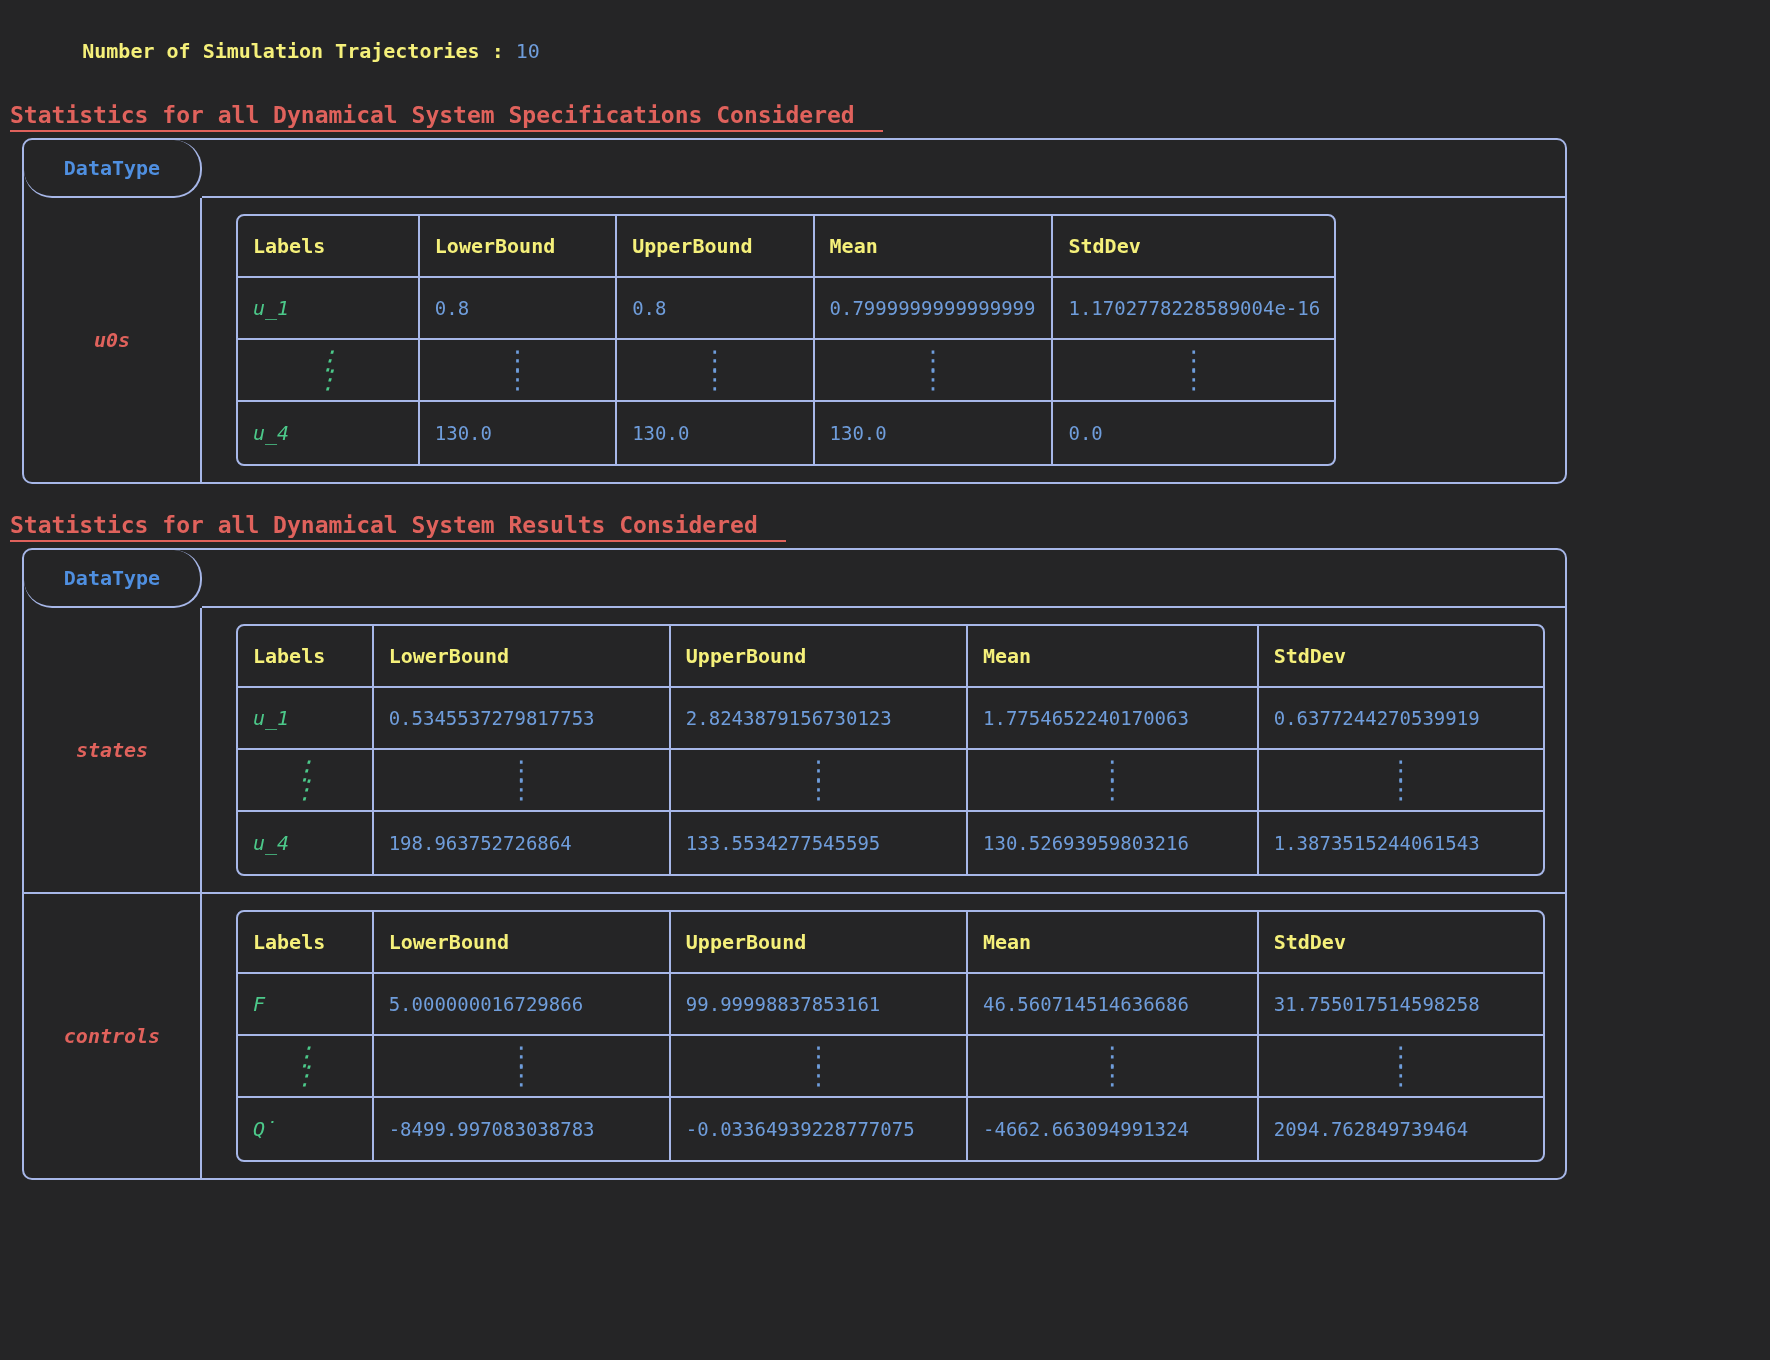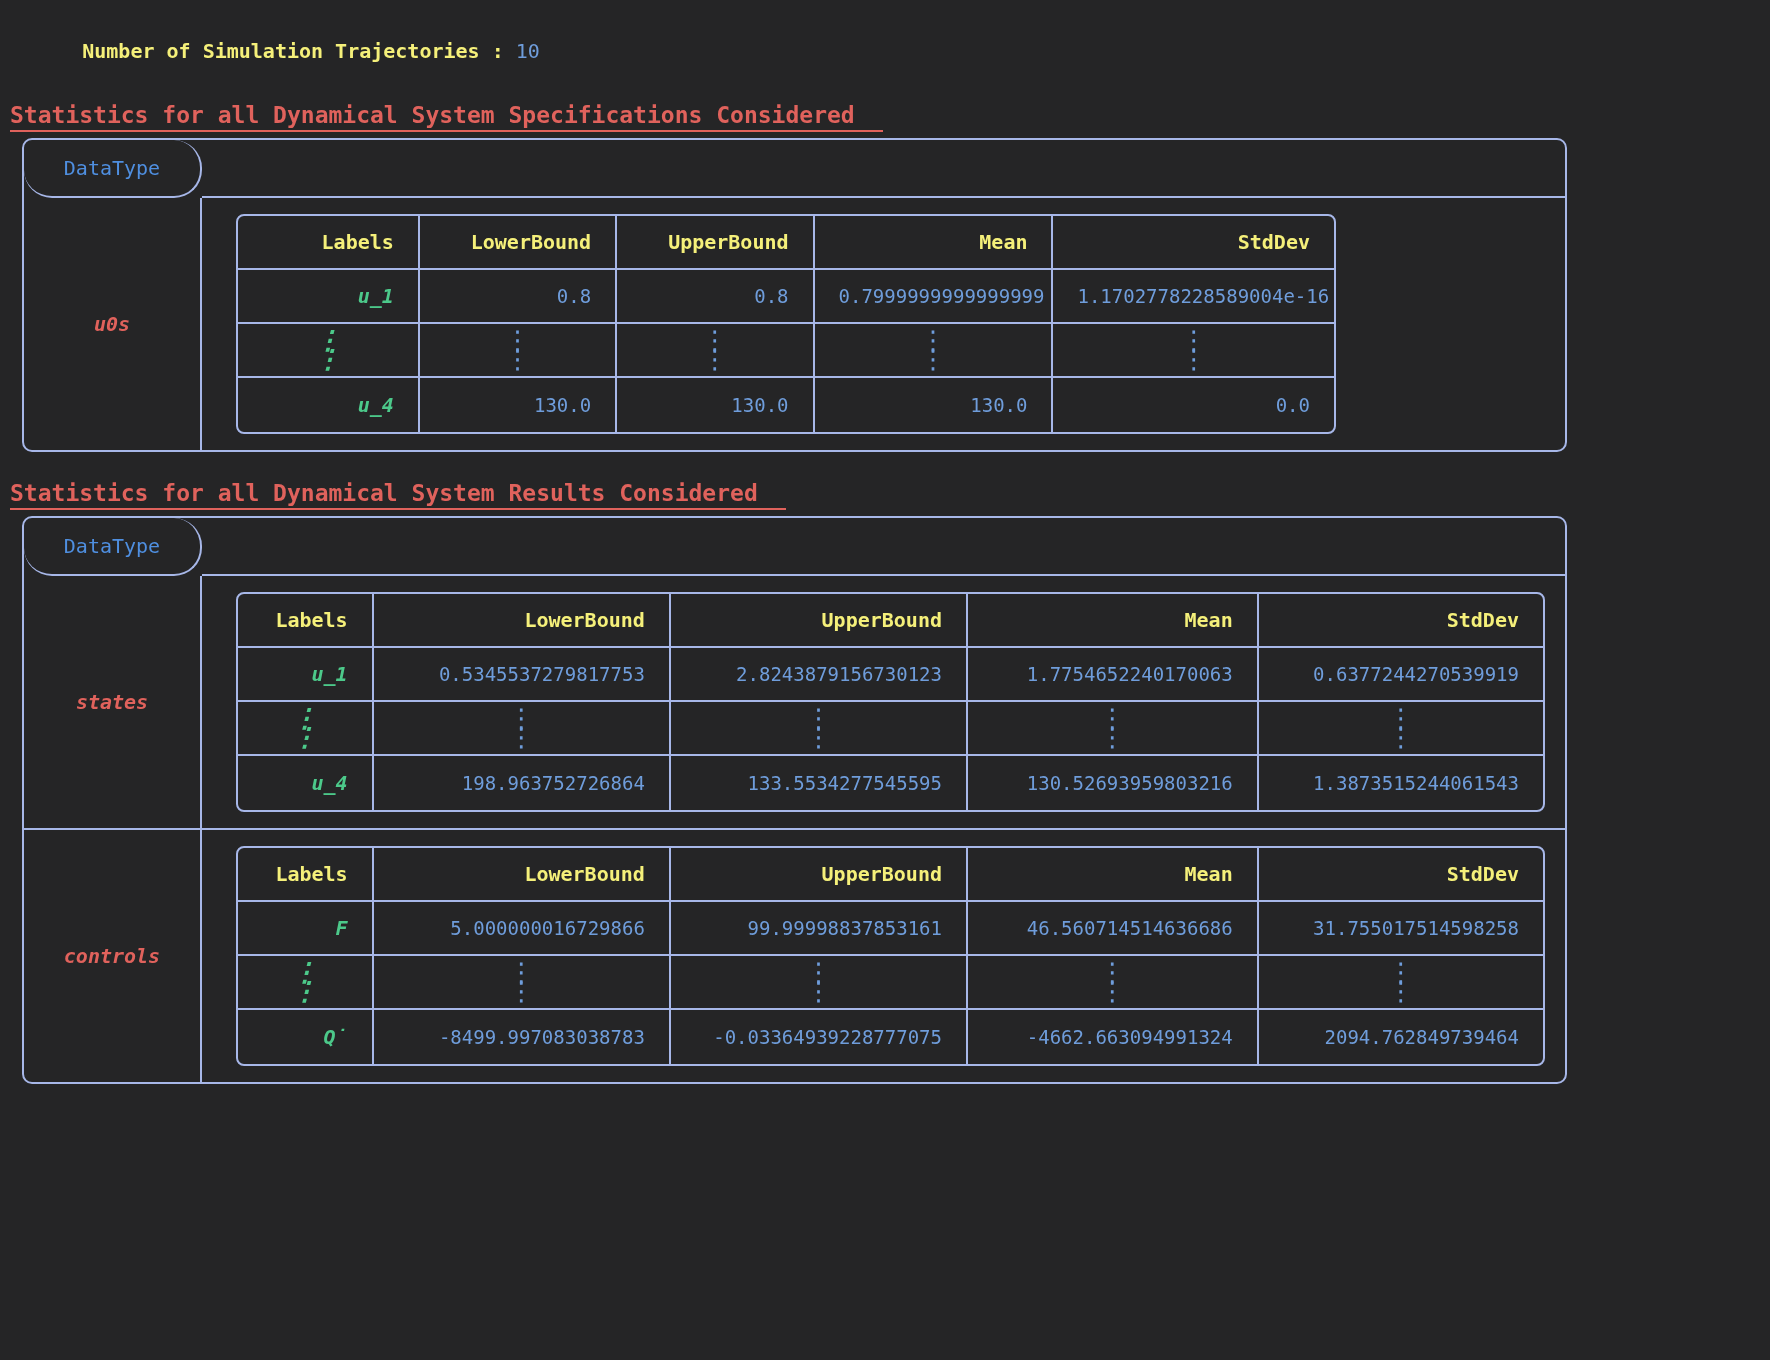--- a/index.html
+++ b/index.html
@@ -59,21 +59,21 @@
     border-collapse:separate;
     border-spacing:0;
     overflow:hidden;
   }
   .outer .hdr-row .cell{
     border-bottom:2px solid var(--border);
     height:58px;
   }
   .datatype-head{
     color:var(--blue-head);
-    font-weight:normal;
+    font-weight:bold;
     text-align:center;
     font-size:20px;
     width:178px;
     border-right:2px solid var(--border);
     padding:0 6px;
     border-radius:28px;
   }
   .hdr-blank{flex:1;}
   .row{display:flex;}
   .cell{display:flex;align-items:center;justify-content:center;}
@@ -96,39 +96,38 @@
     border-spacing:0;
     border:2px solid var(--border);
     border-radius:8px;
     overflow:hidden;
     width:100%;
     table-layout:fixed;
   }
   table.inner th,table.inner td{
     border-right:2px solid var(--border);
     border-bottom:2px solid var(--border);
-    text-align:right;
-    padding:0 24px;
-    height:54px;
+    text-align:left;
+    padding:0 15px;
+    height:62px;
     white-space:nowrap;
     overflow:hidden;
   }
   table.inner th:last-child,table.inner td:last-child{border-right:none;}
   table.inner tr:last-child td{border-bottom:none;}
   table.inner th{
     color:var(--yellow);
     font-weight:bold;
     font-size:20px;
   }
   table.inner td{color:var(--blue);font-size:19px;}
   table.inner td.lbl{
     color:var(--green);
     font-style:italic;
     font-size:20px;
-    font-weight:bold;
   }
   td.dots{height:92px;}
   .vdots{
     display:flex;flex-direction:column;align-items:center;
     line-height:0.72;font-size:26px;letter-spacing:0;
   }
   .vdots span{display:block;}
   td.lbl .vdots{color:var(--green);}
   td .vdots{color:var(--blue);}
 

